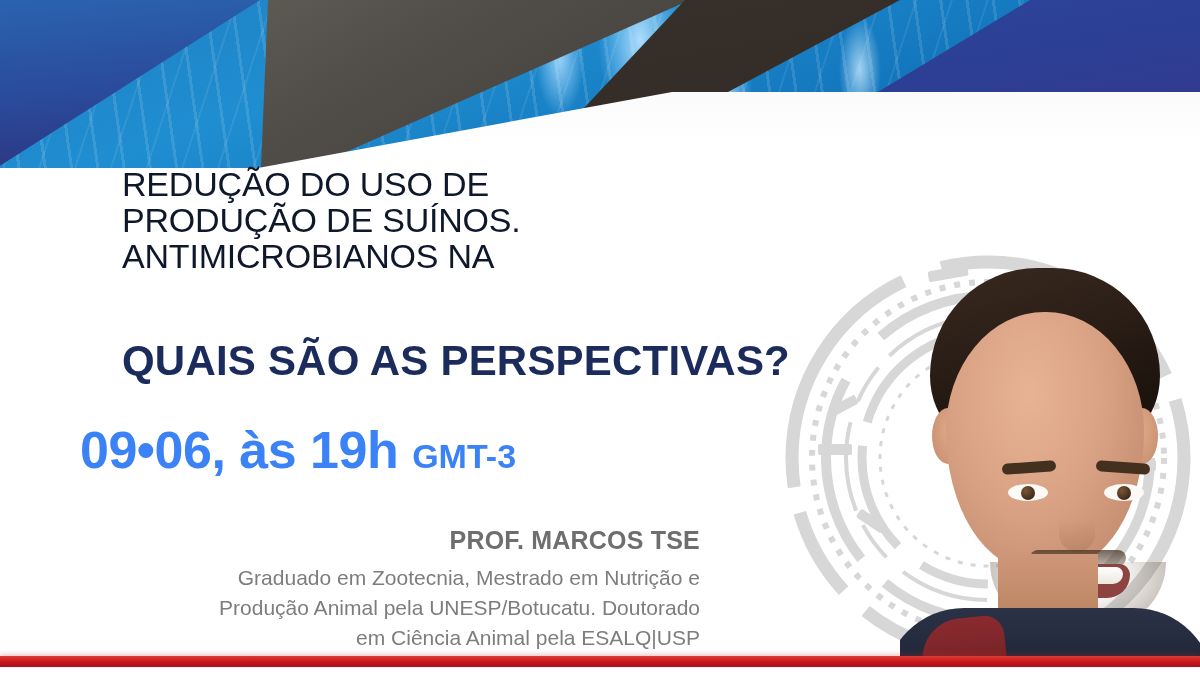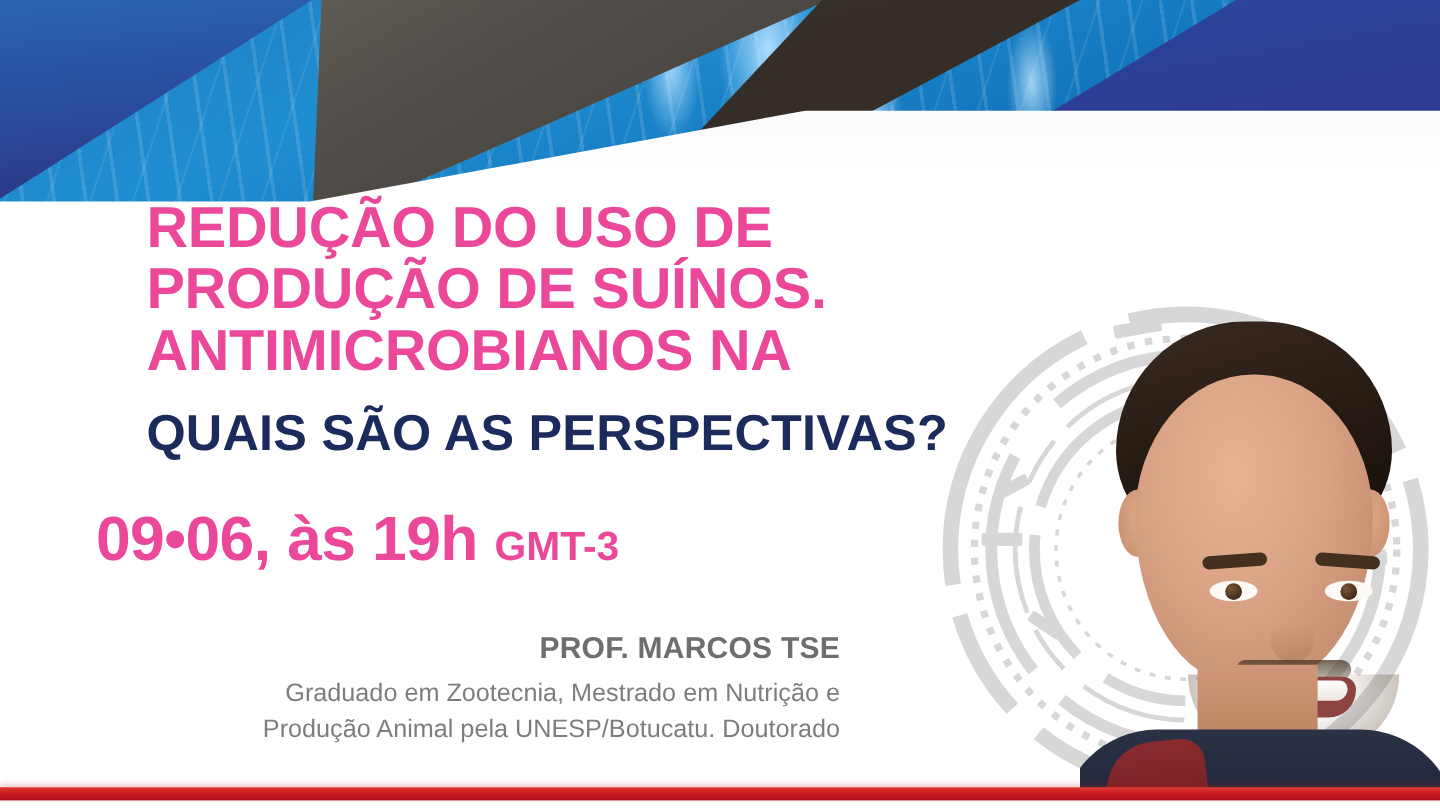--- a/index.html
+++ b/index.html
@@ -244,23 +244,23 @@
     border-radius: 40px 20px 0 0;
     transform: rotate(-6deg);
   }
 
   
   .title {
     position: absolute;
     left: 122px;
     top: 166px;
     width: 640px;
-    color: #ec4899;
-    font-size: 48px;
-    font-weight: 700;
+    color: #0f172a;
+    font-size: 34px;
+    font-weight: 400;
     line-height: 1.06;
     letter-spacing: -0.2px;
     text-shadow: 0 1px 0 rgba(255,255,255,.6);
   }
   .title-line { display: block; white-space: nowrap; }
   .subtitle {
     position: absolute;
     left: 122px;
     top: 337px;
     width: 660px;
@@ -268,21 +268,21 @@
     font-size: 42px;
     font-weight: 700;
     letter-spacing: 0.2px;
     white-space: nowrap;
   }
   .datetime {
     position: absolute;
     left: 80px;
     top: 420px;
     width: 700px;
-    color: #ec4899;
+    color: #3b82f6;
     font-size: 52px;
     font-weight: 700;
     letter-spacing: -0.5px;
     white-space: nowrap;
   }
   .datetime .tz {
     font-size: 34px;
     font-weight: 700;
     letter-spacing: 0px;
     margin-left: 14px;
@@ -393,17 +393,18 @@
   <div class="subtitle">QUAIS SÃO AS PERSPECTIVAS?</div>
 
   <div class="datetime">
     <span>09•06, às 19h</span><span class="tz">GMT-3</span>
   </div>
 
   <div class="speaker-name">PROF. MARCOS TSE</div>
   <div class="speaker-bio">
     <span class="bio-line">Graduado em Zootecnia, Mestrado em Nutrição e</span>
     <span class="bio-line">Produção Animal pela UNESP/Botucatu. Doutorado</span>
+    <span class="bio-line">em Ciência Animal pela ESALQ|USP</span>
   </div>
 
   <div class="red-bar"></div>
 
 </div>
 
 </body></html>

